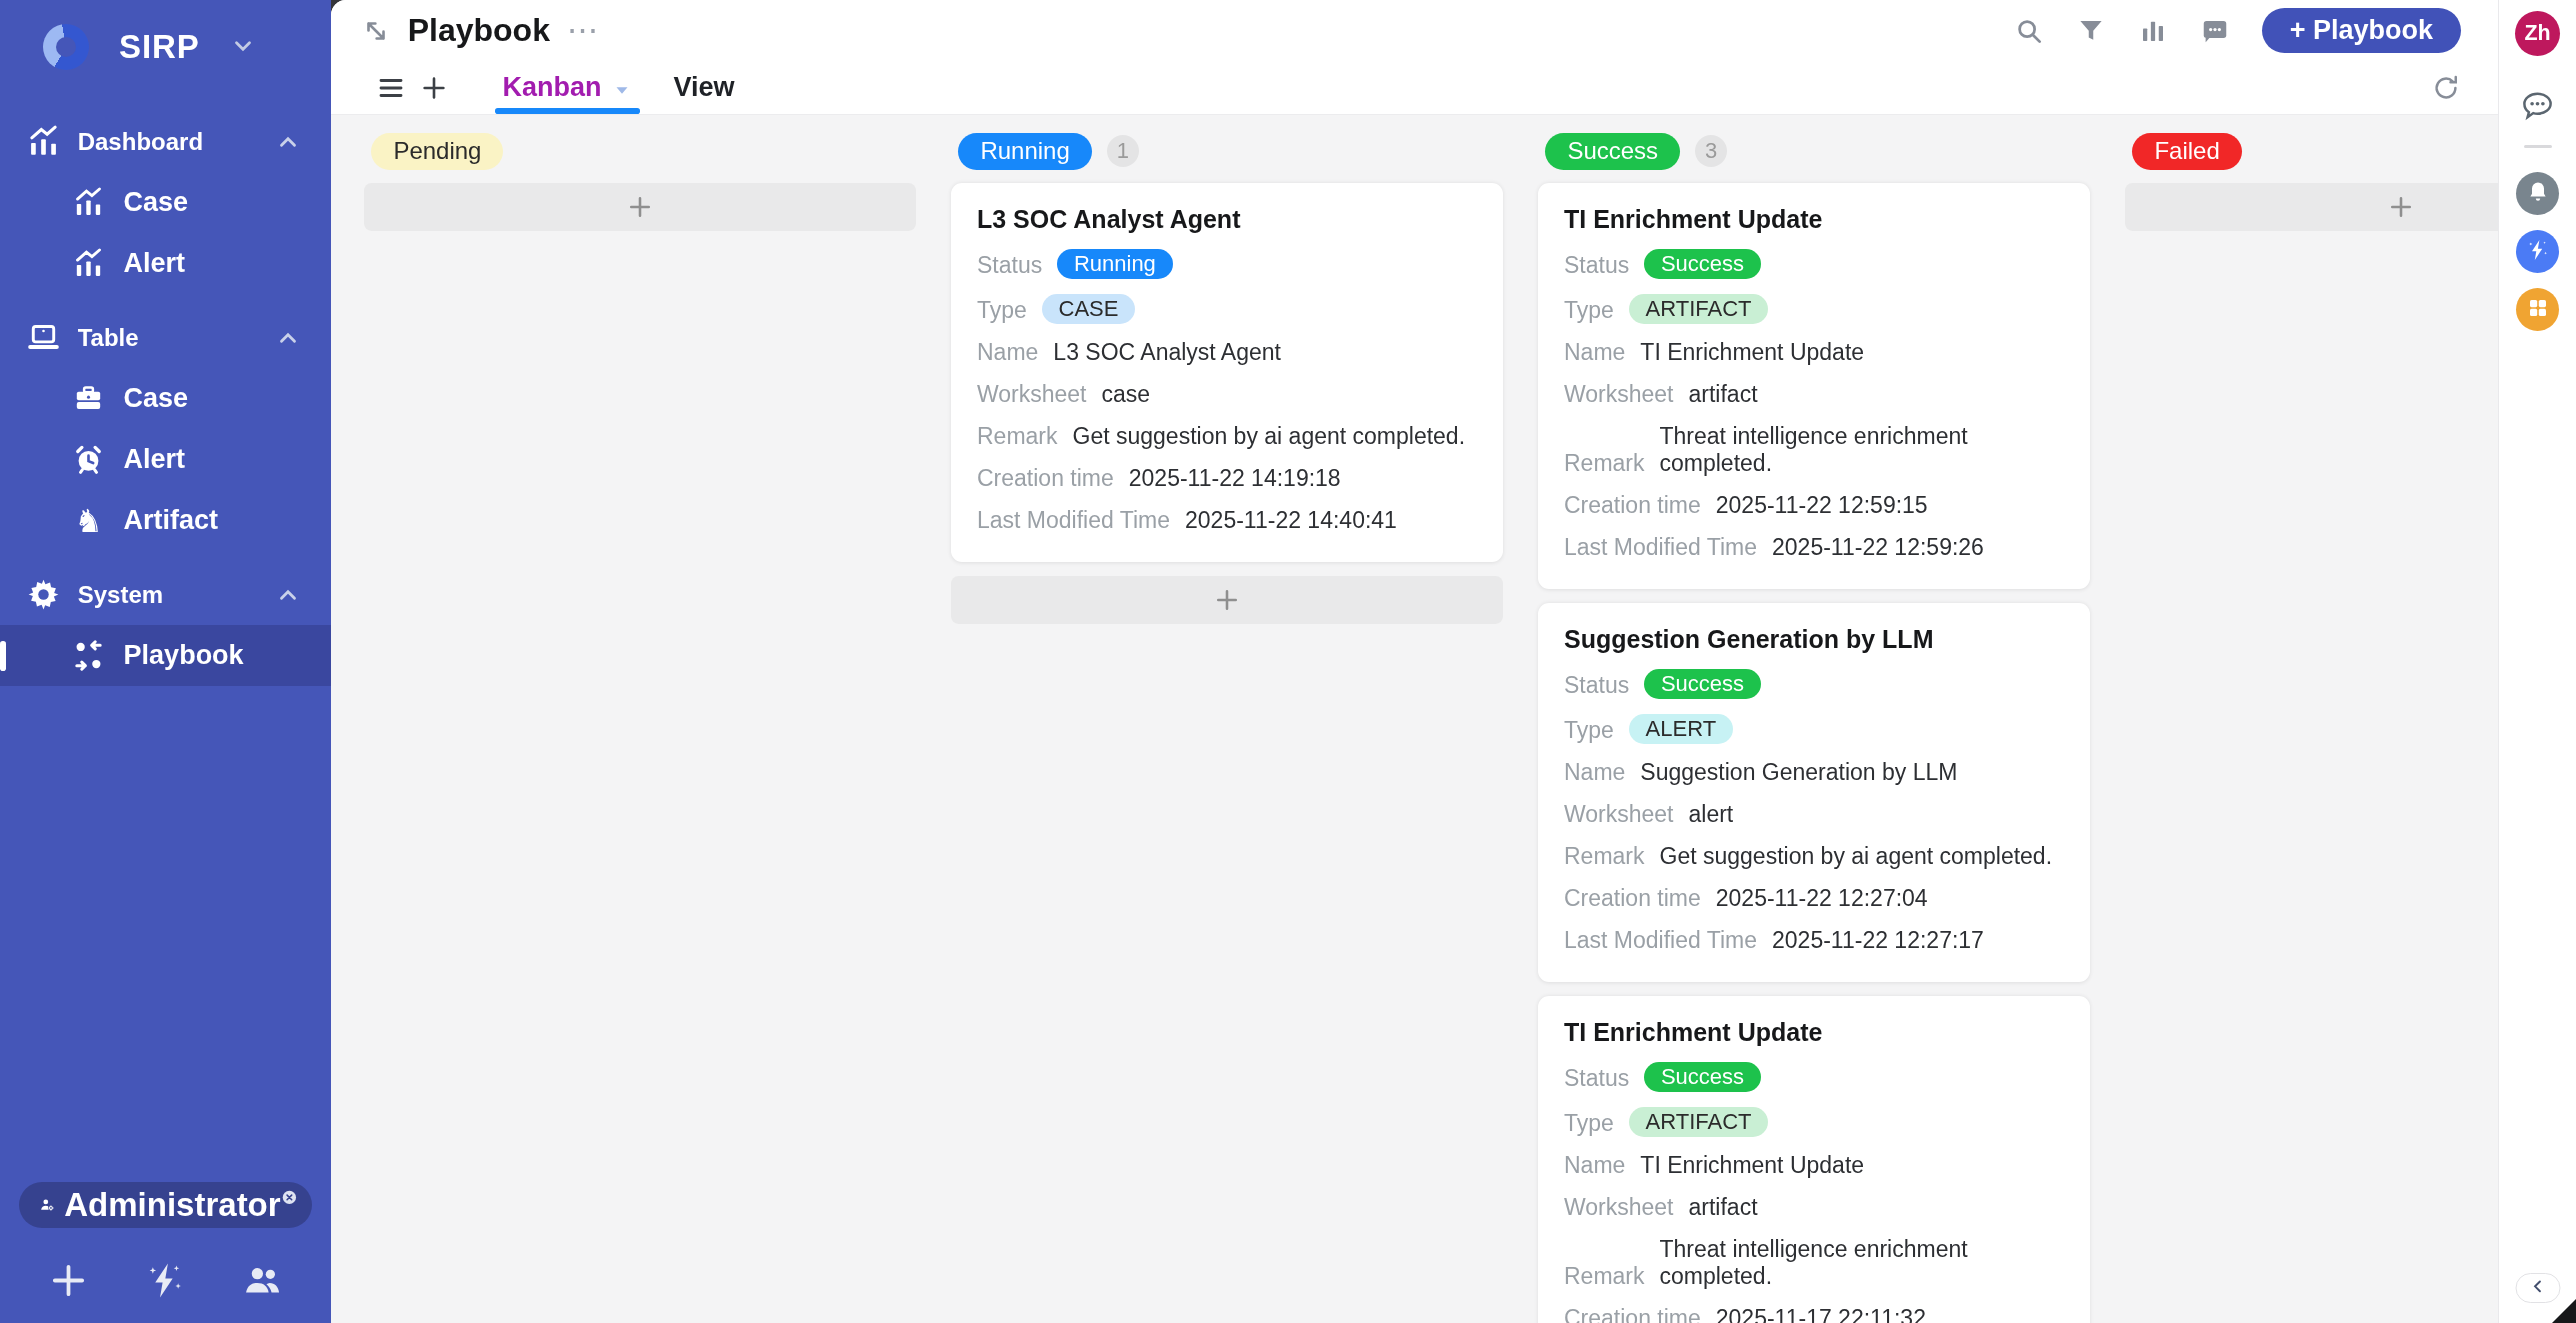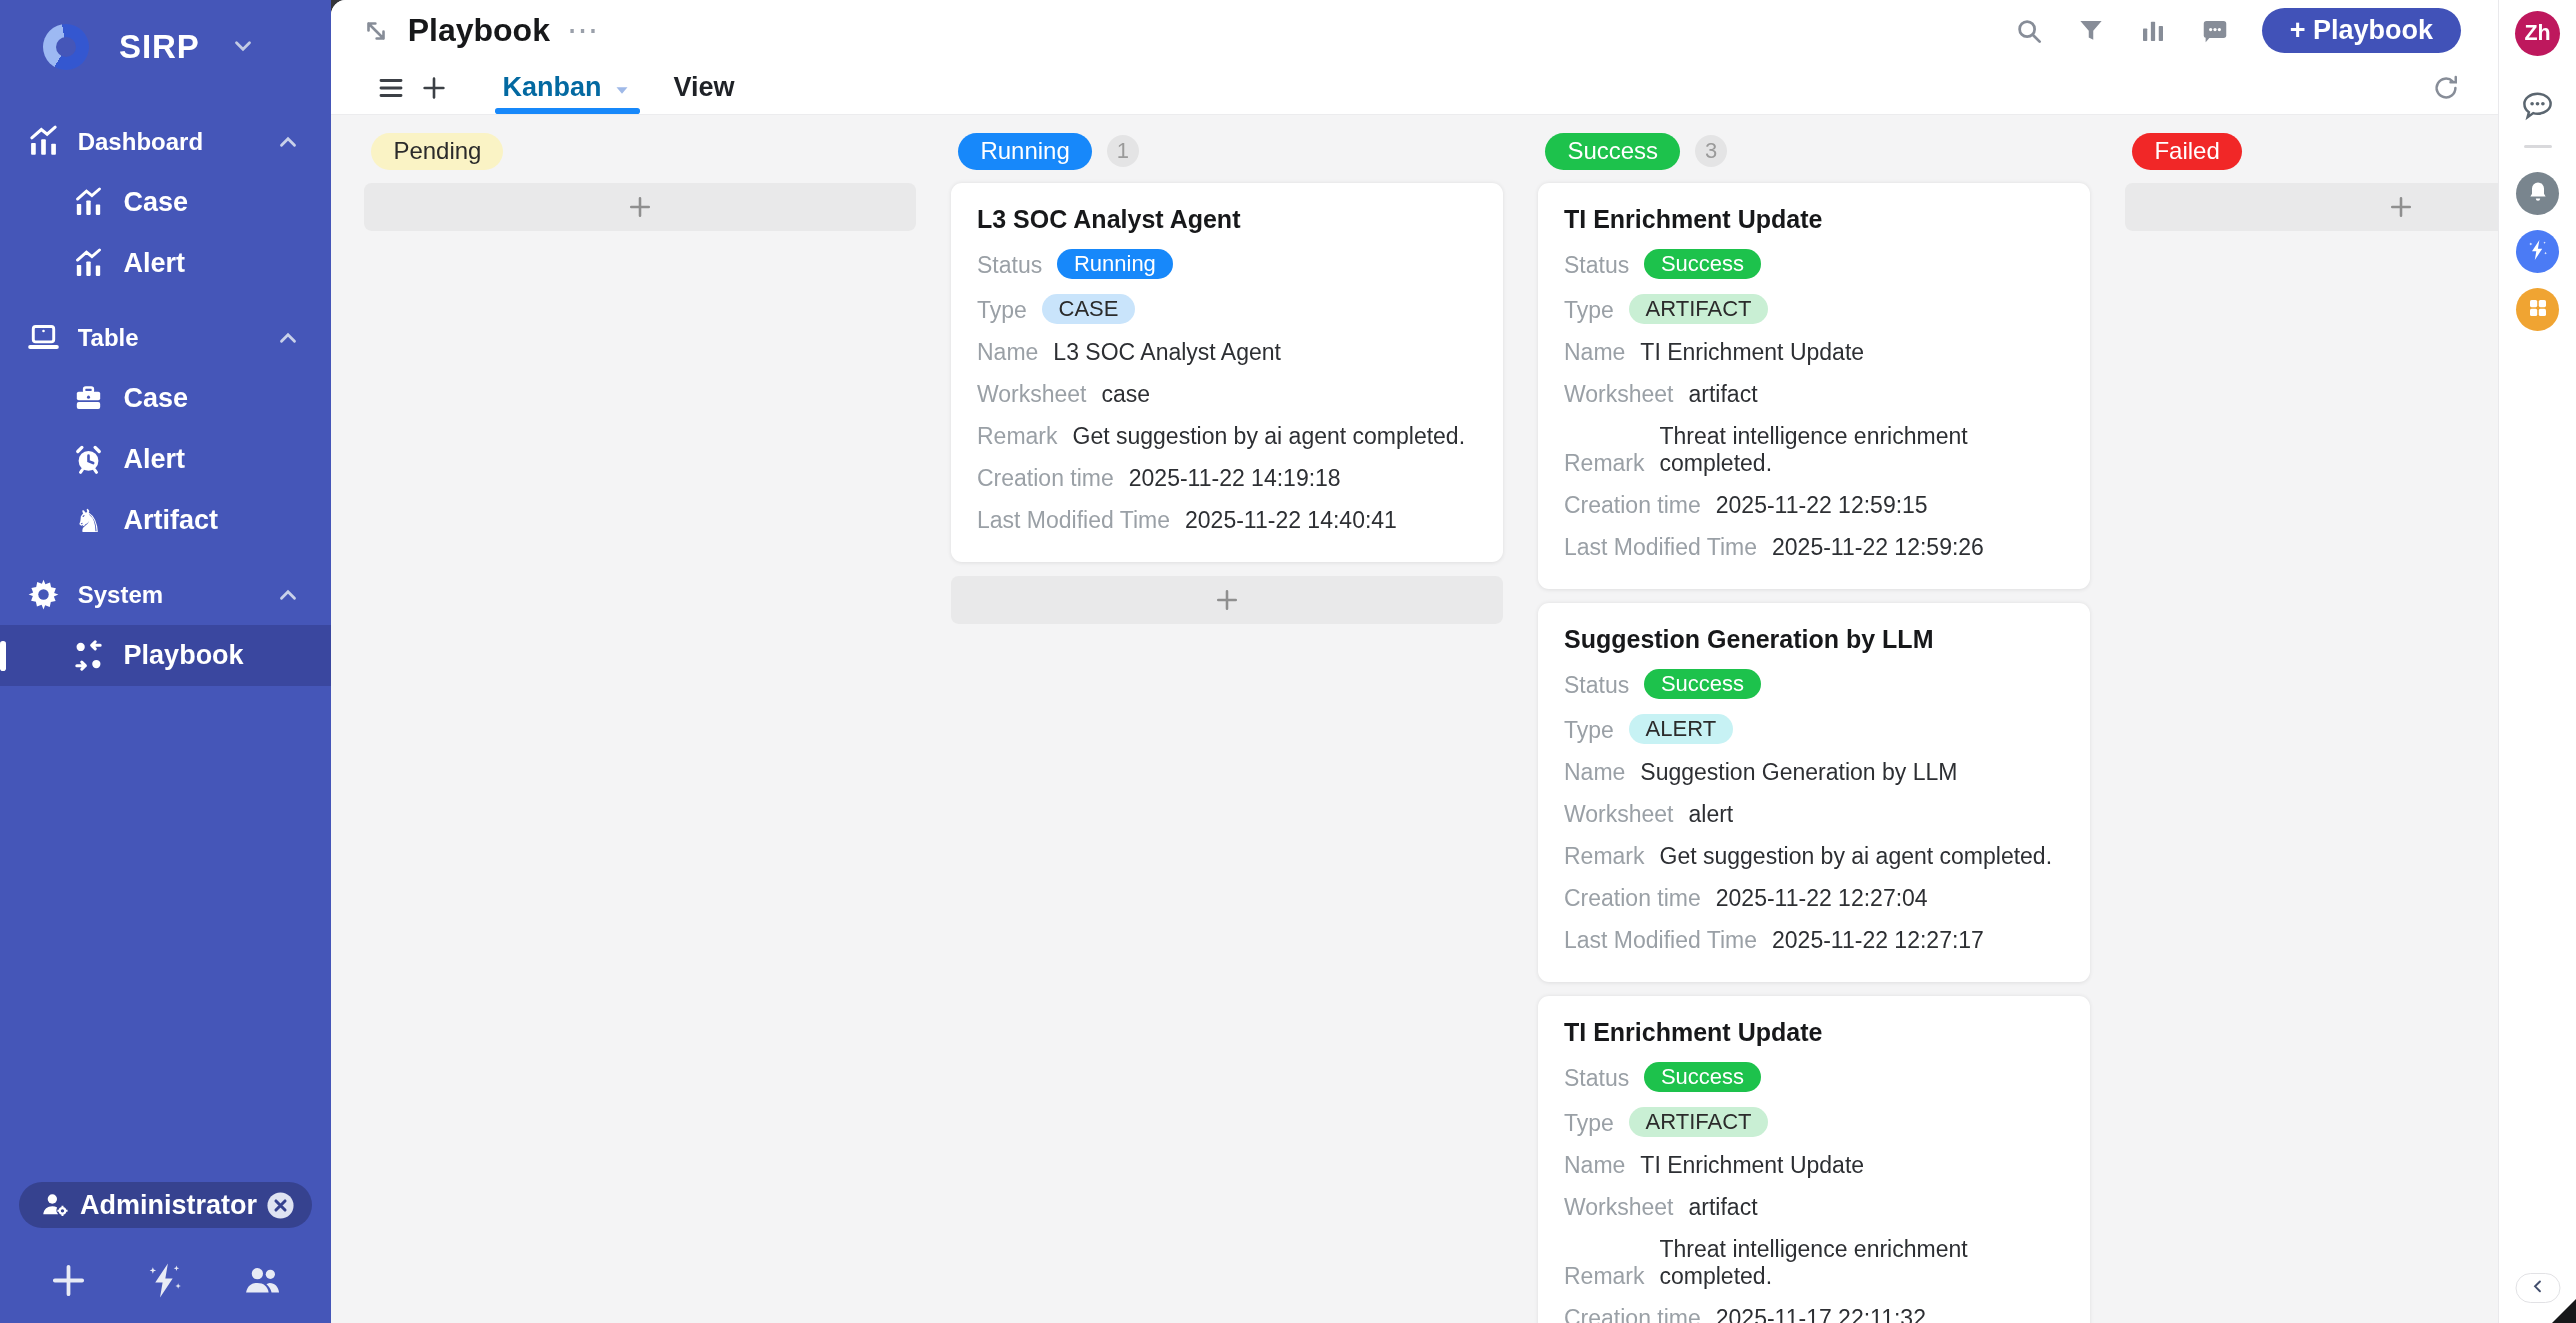--- a/index.html
+++ b/index.html
@@ -35,21 +35,21 @@
   .item-row.active { background:#3a479f; }
   .item-row.active::before { content:""; position:absolute; left:0; top:16px; width:5.6px; height:30px;
     background:#fff; border-radius:2.8px; }
   .mi svg { width:100%; height:100%; }
   .glyph { font-size:32px; line-height:1; }
   .sec-gap { height:13px; }
   .sb-footer { position:absolute; left:0; right:0; bottom:0; padding:0 0 15px 0; }
   .admin-pill { margin:0 18.6px 24px 18.6px; height:46px; background:#36428f; border-radius:24px;
     display:flex; align-items:center; padding:0 15px 0 20.4px; cursor:pointer; }
   .admin-pill .mi { width:32px; height:32px; }
-  .admin-pill .lbl { font-size:27px; font-weight:bold; margin-left:9px; flex:1; }
+  .admin-pill .lbl { font-size:33px; font-weight:bold; margin-left:9px; flex:1; }
   .admin-pill .x { width:33px; height:33px; }
   .sb-actions { display:flex; justify-content:space-between; padding:0 48px; align-items:center; height:56px; }
   .sb-actions .act { width:41px; height:41px; color:#e8ebf5; cursor:pointer; }
   .sb-actions svg { width:100%; height:100%; }
 
   
   .main-col { flex:1; min-width:0; background:#35363a; }
   .sheet { width:100%; height:100%; background:#fff; border-top-left-radius:15px; overflow:hidden;
     display:flex; flex-direction:column; }
   .topbar { height:61px; display:flex; align-items:center; padding:0 37px 0 30px; background:#fff; }
@@ -60,21 +60,21 @@
   .dots { color:#9aa0aa; font-size:32px; letter-spacing:1.9px; line-height:0.6; cursor:pointer; }
   .tb-right { display:flex; align-items:center; gap:32px; }
   .new-btn { height:45px; background:#4152b8; color:#fff; border:none; border-radius:24px;
     font-size:27px; font-weight:bold; padding:0 28px; cursor:pointer; font-family:inherit; }
   .toolbar { height:54px; display:flex; align-items:flex-start; padding:0 37px 0 45px;
     border-bottom:1.9px solid #ececee; background:#fff; position:relative; }
   .tool-left { display:flex; align-items:center; gap:13px; height:100%; }
   .tabs { display:flex; align-items:stretch; margin-left:33px; height:100%; }
   .tab { display:flex; align-items:center; gap:9.3px; padding:0 20.4px; font-size:27px; font-weight:bold;
     color:#1f2227; cursor:pointer; position:relative; }
-  .tab.active { color:#0369a1; }
+  .tab.active { color:#a21caf; }
   .tab.active::after { content:""; position:absolute; left:13px; right:13px; bottom:0; height:5.6px;
     border-radius:2.8px; background:#1788fa; }
   .tab .caret { width:22px; height:22px; color:#9fb9e8; }
   .tool-right { margin-left:auto; display:flex; align-items:center; height:100%; }
 
   
   .canvas { flex:1; background:#f4f4f5; overflow:hidden; padding:16.7px 0 0 33px; display:flex; gap:35px; }
   .kcol { width:552px; flex:0 0 552px; }
   .col-head { display:flex; align-items:center; height:39px; margin:0 0 12px 7.4px; }
   .col-pill { height:37px; border-radius:19.5px; padding:0 22px; display:flex; align-items:center;

